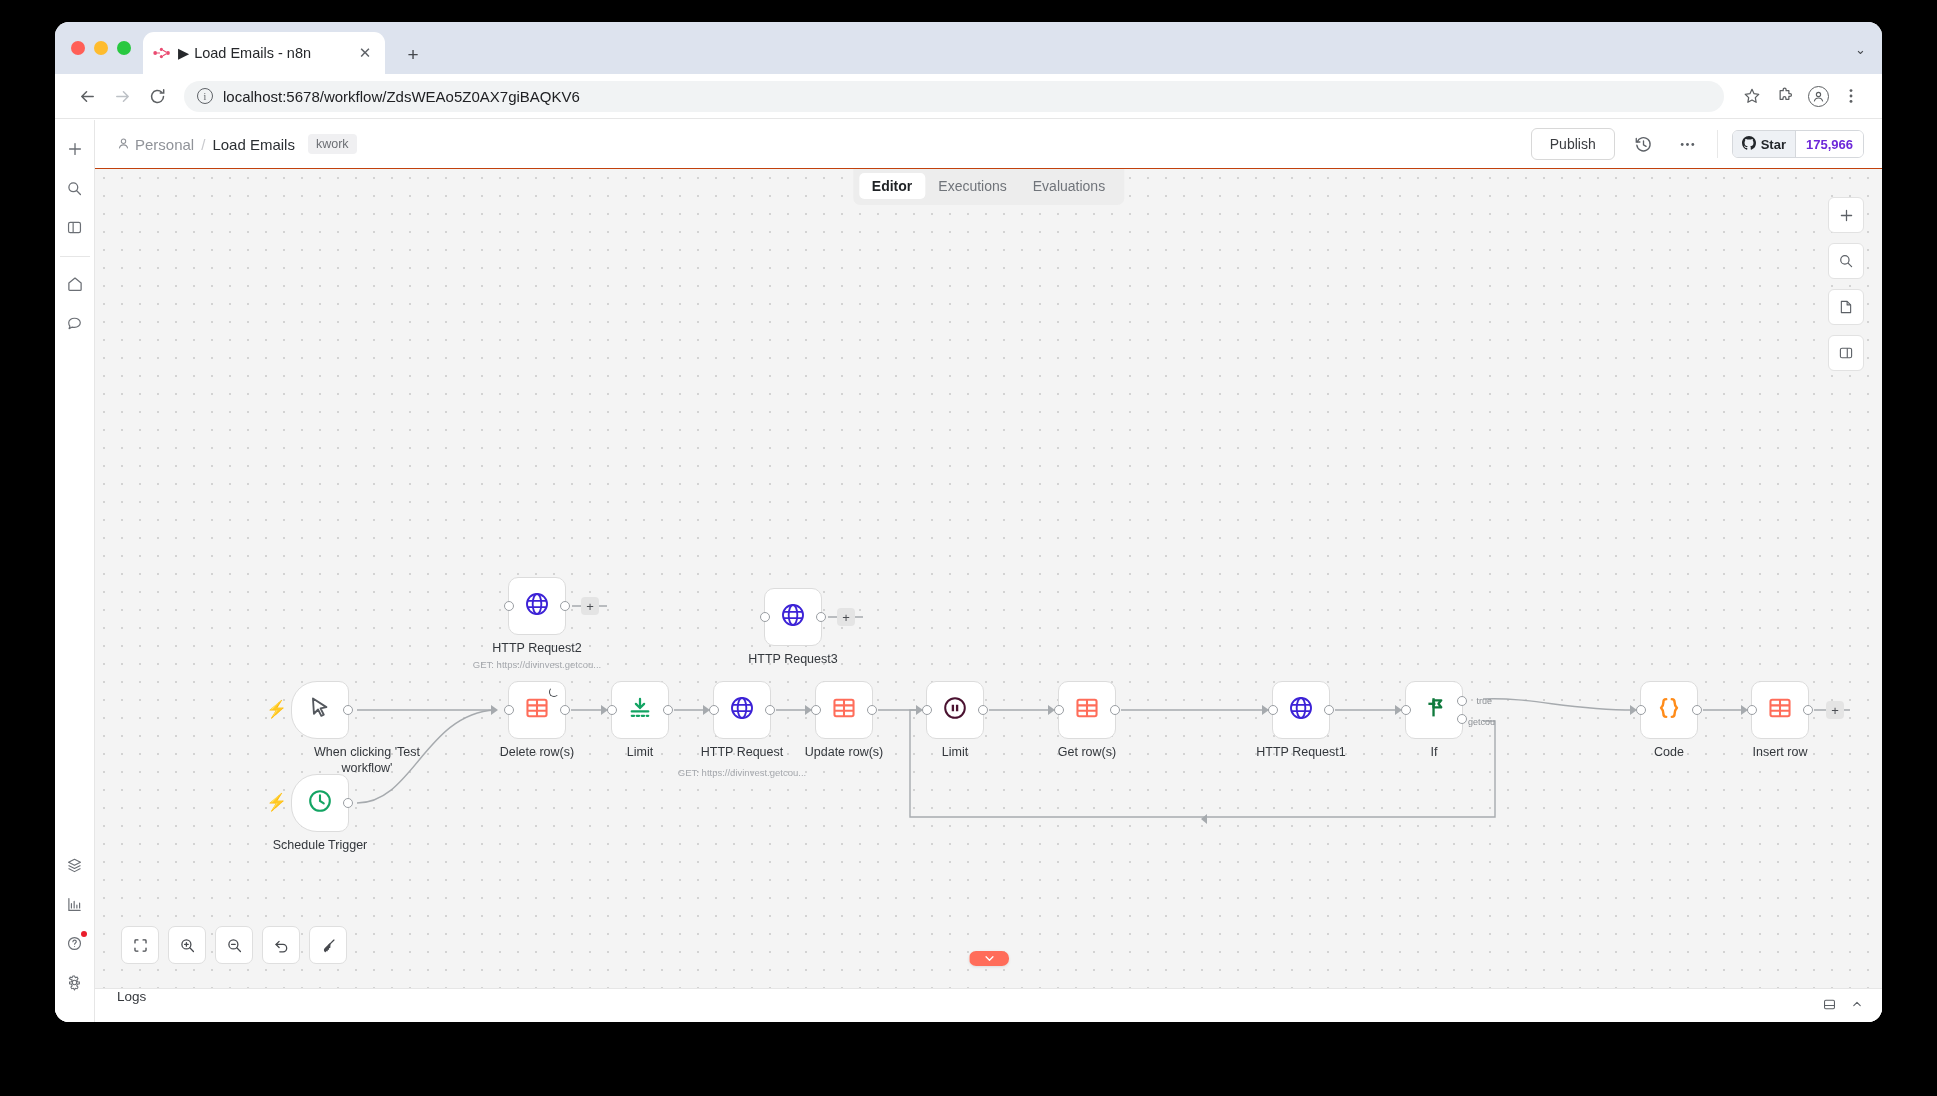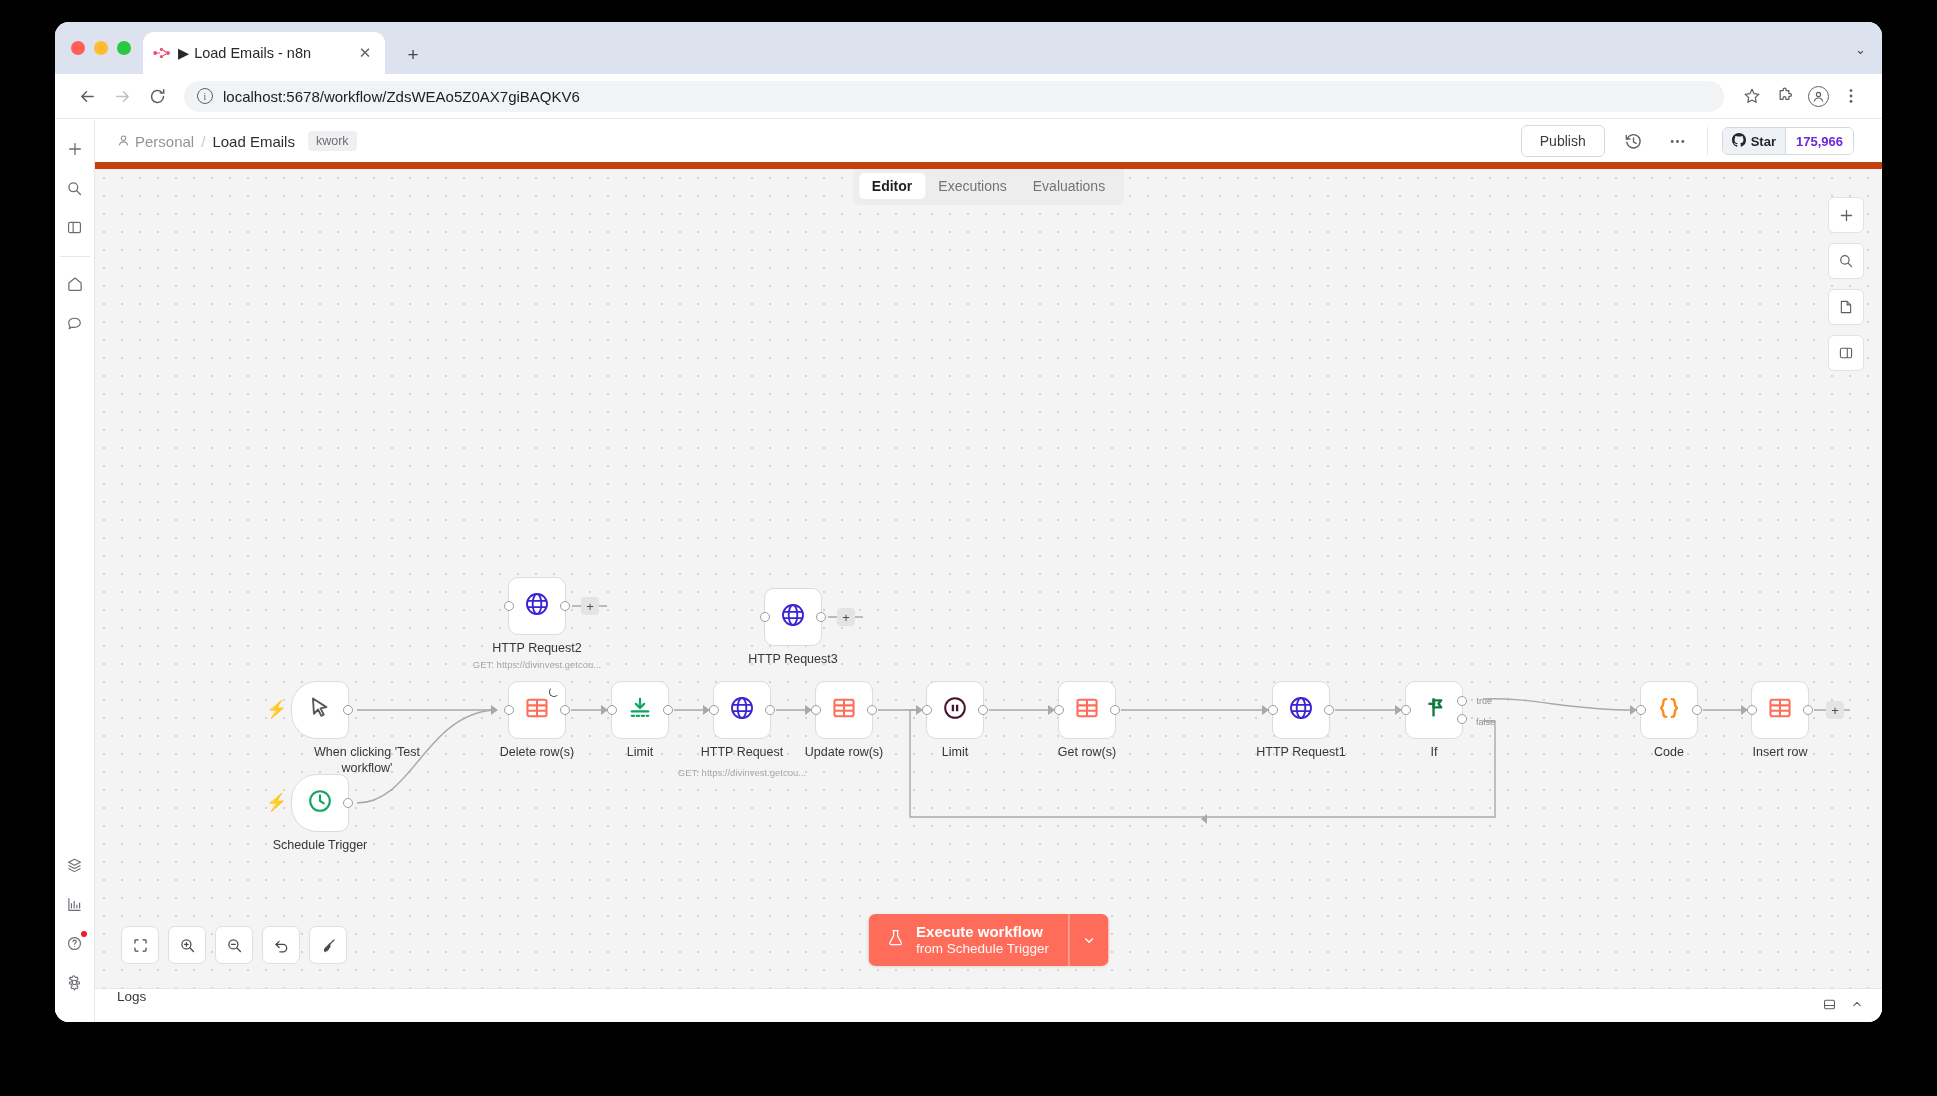--- a/index.html
+++ b/index.html
@@ -139,23 +139,23 @@
     width: 6px; height: 6px; border-radius: 50%;
     background: #ea1d2c;
   }
 
   
   .maincol { flex: 1; display: flex; flex-direction: column; min-width: 0; position: relative; }
 
   .topbar {
     height: 49px;
     background: #fff;
-    border-bottom: 7px solid #c2410c;
+    border-bottom: 1px solid #c2410c;
     display: flex; align-items: center;
-    padding: 0 28px 0 22px;
+    padding: 0 18px 0 22px;
     position: relative;
     z-index: 6;
   }
   .crumb { display: flex; align-items: center; gap: 7px; font-size: 15px; }
   .crumb .person { color: #909399; display: flex; align-items: center; gap: 5px; }
   .crumb .slash { color: #c8c9cd; }
   .crumb .wfname { color: #2b2f33; font-weight: 400; }
   .tagchip {
     margin-left: 13px;
     background: #f0f0f2; color: #6c6f74;
@@ -781,21 +781,21 @@
               <span>
                 <svg width="28" height="28" viewBox="0 0 24 24" fill="none" stroke="#0f7a3d" stroke-width="2" stroke-linejoin="round">
                     <path d="M11.6 5.4h6.6l-2.4 3 2.4 3h-6.6z"></path>
                     <path d="M11.6 3.6v15.6"></path>
                     <path d="M7.2 8.4h6"></path>
                   </svg>
               </span>
               <span class="port out t"></span>
               <span class="port out f"></span>
               <span class="branchlbl" style="right:-30px; top:14px;">true</span>
-              <span class="branchlbl" style="right:-33px; top:35px;">false</span>
+              <span class="branchlbl" style="right:-33px; top:35px;">getcou</span>
             </div>
             <div class="nodelabel">If</div>
           </div>
 
           <div class="node" style="left:1545px; top:512px;">
             <div class="nodebox">
               <span class="port inp"></span>
               <span>
                 <svg width="28" height="28" viewBox="0 0 24 24" fill="none" stroke="#ff8c1a" stroke-width="2.1" stroke-linecap="round" stroke-linejoin="round">
                     <path d="M9.6 4.4c-2 0-2.4 1-2.4 2.6 0 1.8-.4 3.4-2 4.9 1.6 1.6 2 3.2 2 5 0 1.7.4 2.7 2.4 2.7"></path>
@@ -850,32 +850,20 @@
           </div>
           <div class="zb">
             <svg width="17" height="17" viewBox="0 0 20 20" fill="none" stroke="currentColor" stroke-width="1.5" stroke-linecap="round" stroke-linejoin="round">
                 <path d="M16.4 3.6l-6 6"></path>
                 <path d="M11.6 8.2l-5.4 5.4a2.6 2.6 0 0 0 0 3.6l.5-1.6 1.7.3-.2-1.8 1.8.2-.3-1.7 1.7-.4z" fill="currentColor"></path>
               </svg>
           </div>
         </div>
 
         <div class="execwrap">
-          <div class="execmain">
-            <span>
-              <svg width="20" height="20" viewBox="0 0 24 24" fill="none" stroke="#fff" stroke-width="1.5" stroke-linejoin="round">
-                  <path d="M9.6 3.2v6.2L5.2 17.6a1.5 1.5 0 0 0 1.3 2.3h11a1.5 1.5 0 0 0 1.3-2.3l-4.4-8.2V3.2"></path>
-                  <path d="M8.2 3.2h7.6"></path>
-                </svg>
-            </span>
-            <span>
-              <div class="t1">Execute workflow</div>
-              <div class="t2">from Schedule Trigger</div>
-            </span>
-          </div>
           <div class="execchev">
             <svg width="15" height="15" viewBox="0 0 20 20" fill="none" stroke="#fff" stroke-width="1.7" stroke-linecap="round" stroke-linejoin="round">
                 <path d="M5.4 7.6L10 12.4l4.6-4.8"></path>
               </svg>
           </div>
         </div>
       </div>
 
       <div class="logsbar">
         <span>Logs</span>

